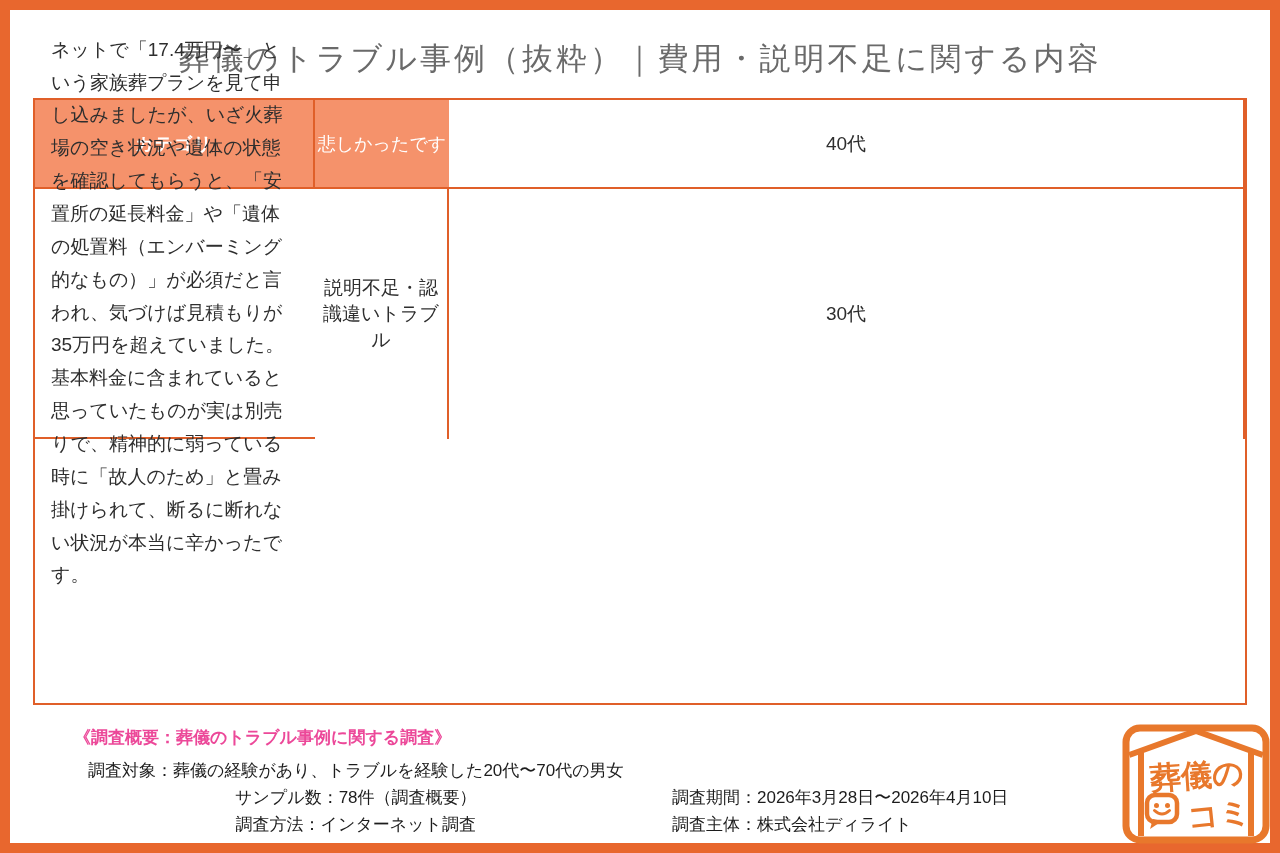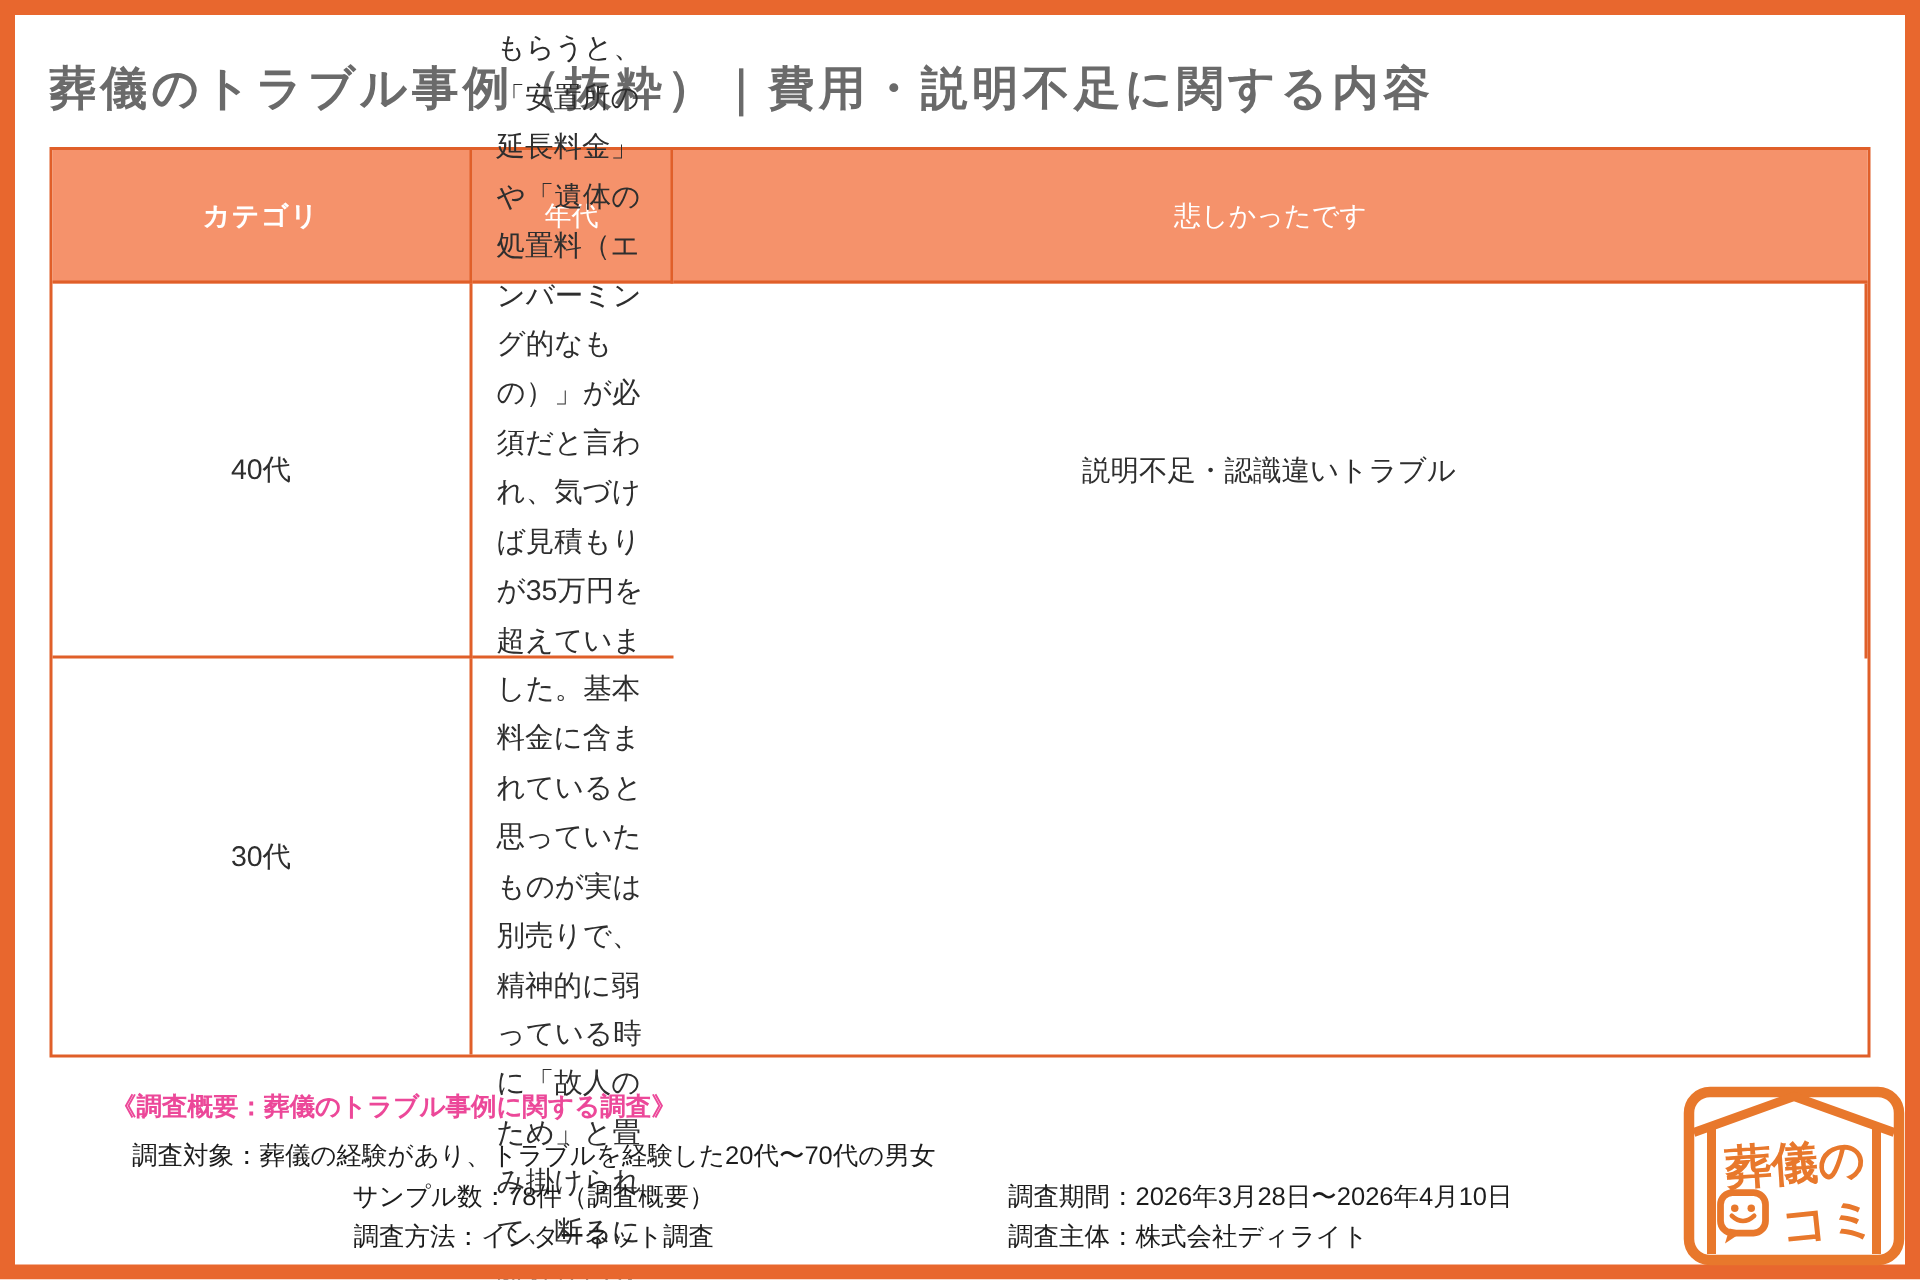--- a/index.html
+++ b/index.html
@@ -21,23 +21,23 @@
   }
   .frame{
     position:absolute;inset:0;
     border:10px solid var(--c-frame);
     pointer-events:none;
     z-index:5;
   }
   .title{
     position:absolute;
     top:38px;left:33px;width:1214px;
-    text-align:left;
+    text-align:center;
     font-size:31px;
-    font-weight:bold;
+    font-weight:normal;
     letter-spacing:3px;
     color:var(--c-title);
     white-space:nowrap;
   }
   .trouble-table{
     position:absolute;
     left:33px;top:98px;width:1214px;
     display:grid;
     grid-template-columns:280px 134px 1fr;
     grid-template-rows:89px 250px 264px;
@@ -105,21 +105,20 @@
 </head>
 <body>
 
 <div class="frame"></div>
 
 <h1 class="title">葬儀のトラブル事例（抜粋）｜費用・説明不足に関する内容</h1>
 
 <div class="trouble-table">
 
   <div class="cell th bold">カテゴリ</div>
-  <div class="cell th">年代</div>
   <div class="cell th col-last">悲しかったです</div>
 
   <div class="cell td">40代</div>
   <div class="cell td td-content col-last">ネットで「17.4万円〜」という家族葬プランを見て申し込みましたが、いざ火葬場の空き状況や遺体の状態を確認してもらうと、「安置所の延長料金」や「遺体の処置料（エンバーミング的なもの）」が必須だと言われ、気づけば見積もりが35万円を超えていました。基本料金に含まれていると思っていたものが実は別売りで、精神的に弱っている時に「故人のため」と畳み掛けられて、断るに断れない状況が本当に辛かったです。</div>
 
   <div class="cell td row-last">説明不足・認識違いトラブル</div>
   <div class="cell td row-last">30代</div>
 </div>
 
 <div class="survey-heading">《調査概要：葬儀のトラブル事例に関する調査》</div>

